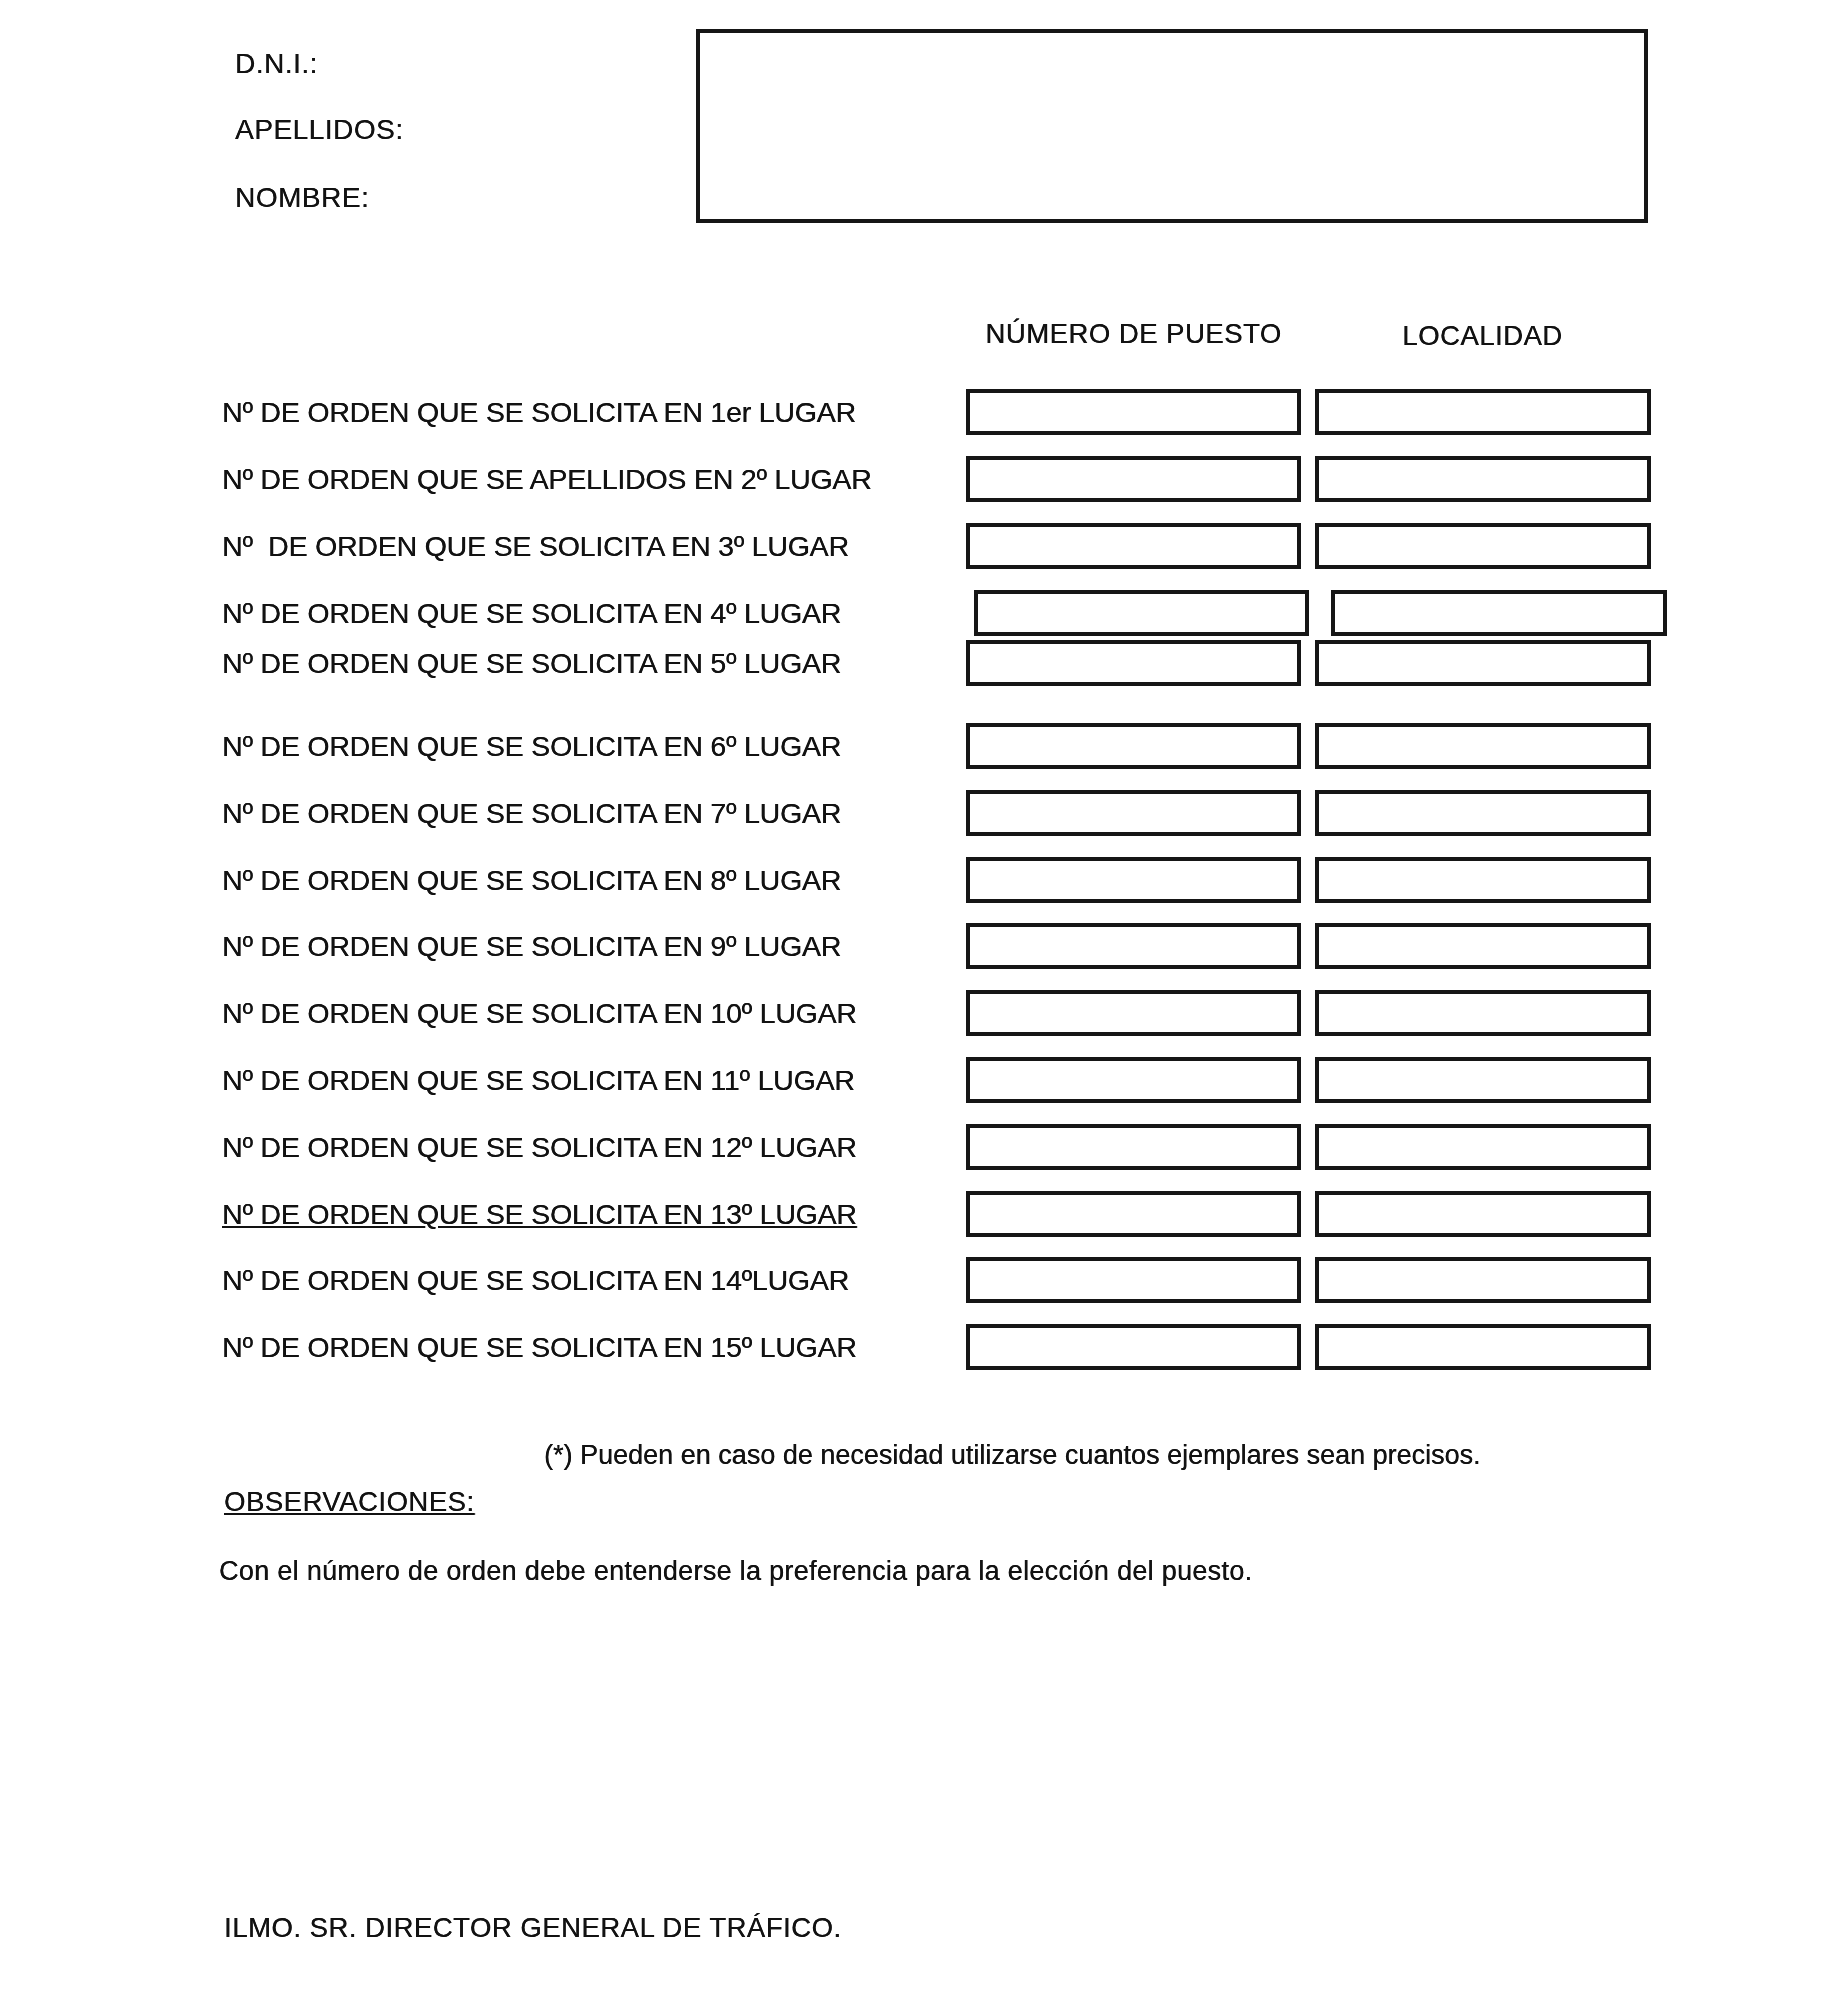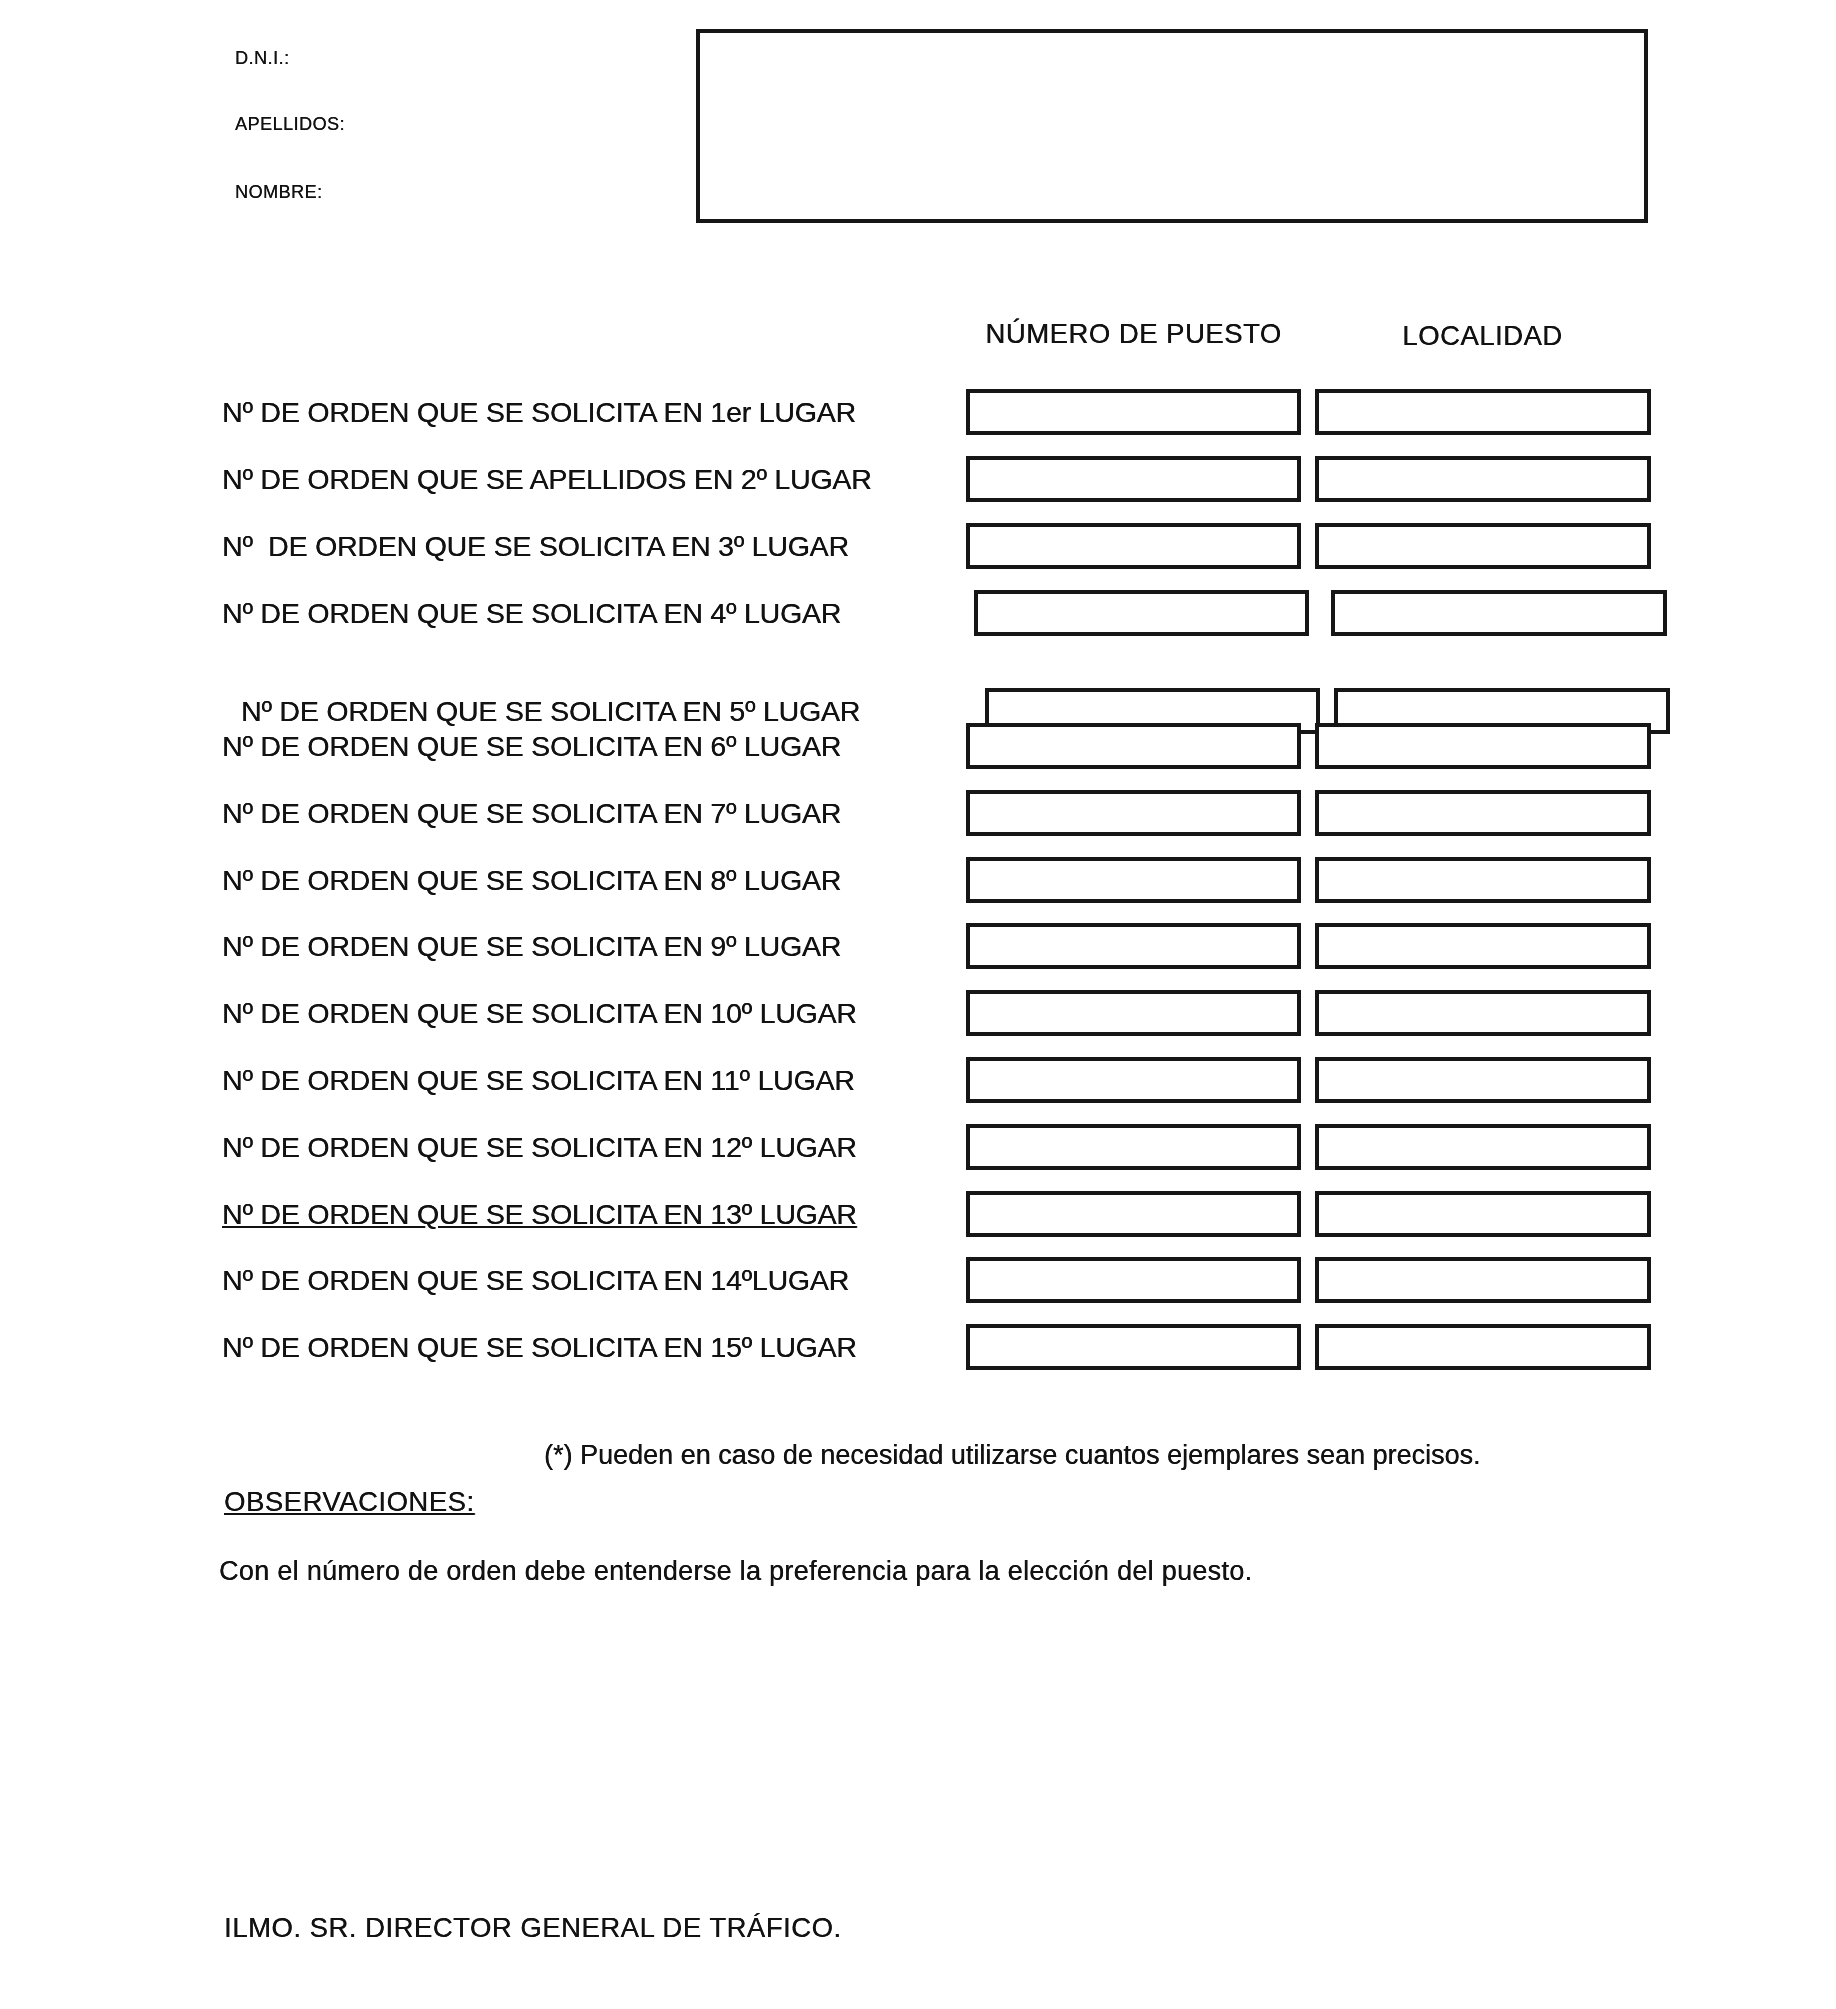--- a/index.html
+++ b/index.html
@@ -11,21 +11,21 @@
     font-family: "Liberation Sans", "DejaVu Sans", sans-serif;
     color: #121212;
     overflow: hidden;
     text-shadow: 0.3px 0 currentColor; 
   }
 
   
   .id-label {
     position: absolute;
     left: 235px;
-    font-size: 18px;
+    font-size: 28px;
     letter-spacing: 0.5px;
     white-space: pre;
   }
   .id-label.dni       { top: 48px; }
   .id-label.apellidos { top: 114px; }
   .id-label.nombre    { top: 182px; }
 
   .header-box {
     position: absolute;
     left: 696px;
@@ -139,21 +139,21 @@
       <div class="form-row" style="top: 523px;">
         <div class="row-label">Nº  DE ORDEN QUE SE SOLICITA EN 3º LUGAR</div>
         <div class="num-box"></div>
         <div class="loc-box"></div>
       </div>
       <div class="form-row" style="top: 590px; gap: 8px;">
         <div class="row-label">Nº DE ORDEN QUE SE SOLICITA EN 4º LUGAR</div>
         <div class="num-box"></div>
         <div class="loc-box"></div>
       </div>
-      <div class="form-row" style="top: 688px; margin-left: 19px;">
+      <div class="form-row" style="top: 640px;">
         <div class="row-label">Nº DE ORDEN QUE SE SOLICITA EN 5º LUGAR</div>
         <div class="num-box"></div>
         <div class="loc-box"></div>
       </div>
       <div class="form-row" style="top: 723px;">
         <div class="row-label">Nº DE ORDEN QUE SE SOLICITA EN 6º LUGAR</div>
         <div class="num-box"></div>
         <div class="loc-box"></div>
       </div>
       <div class="form-row" style="top: 790px;">

